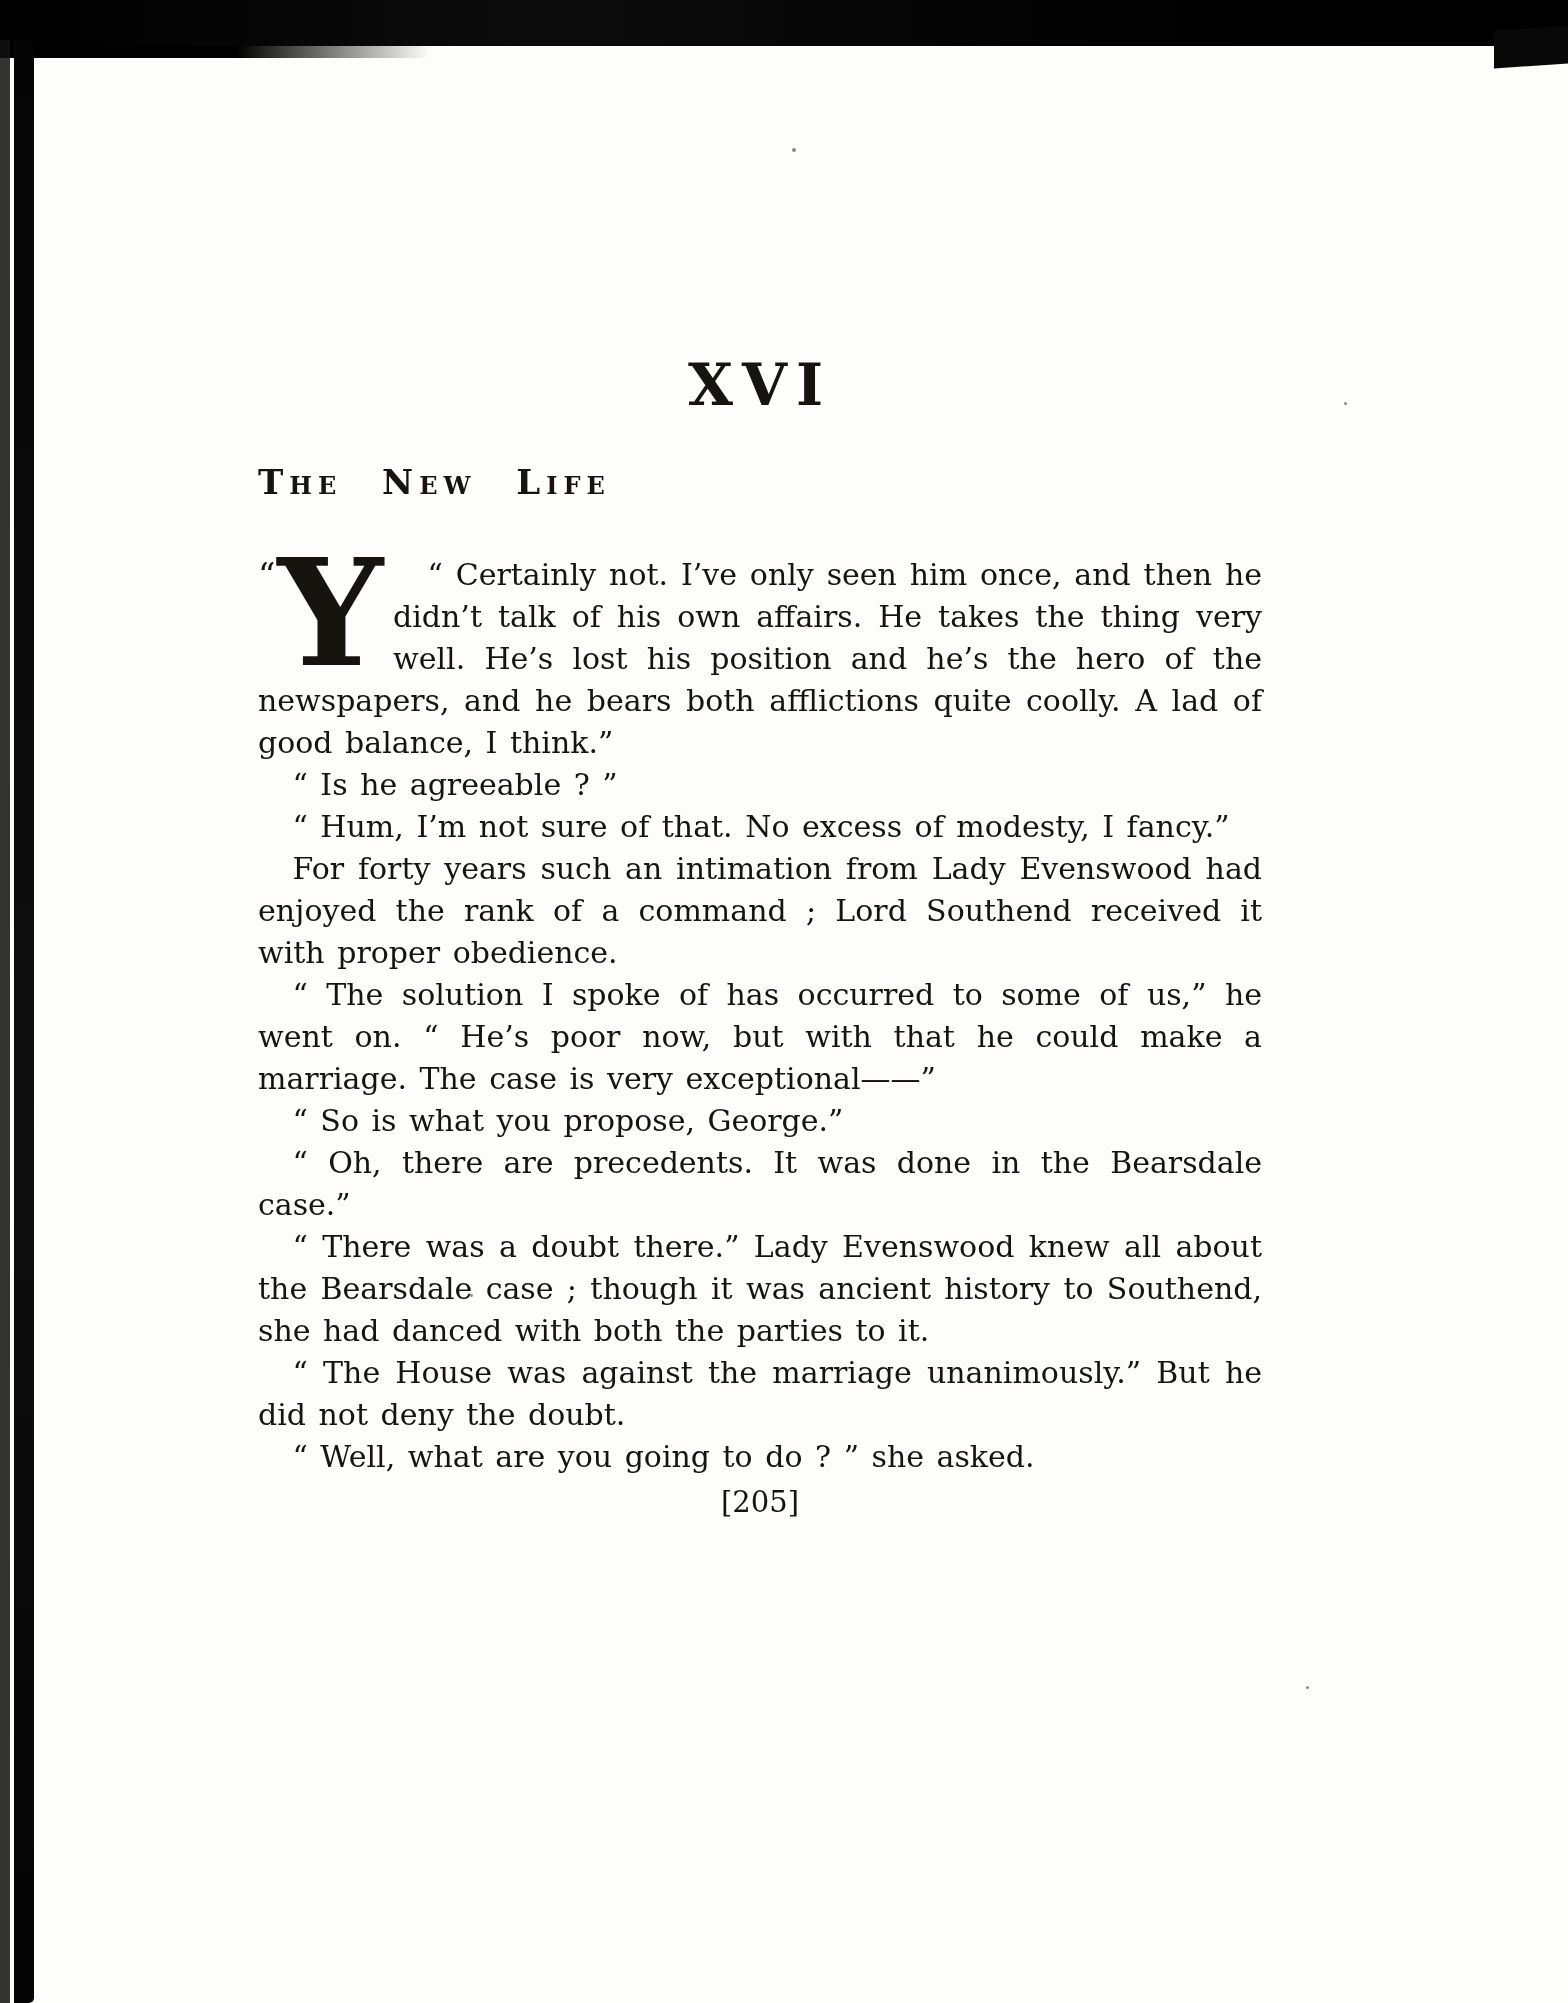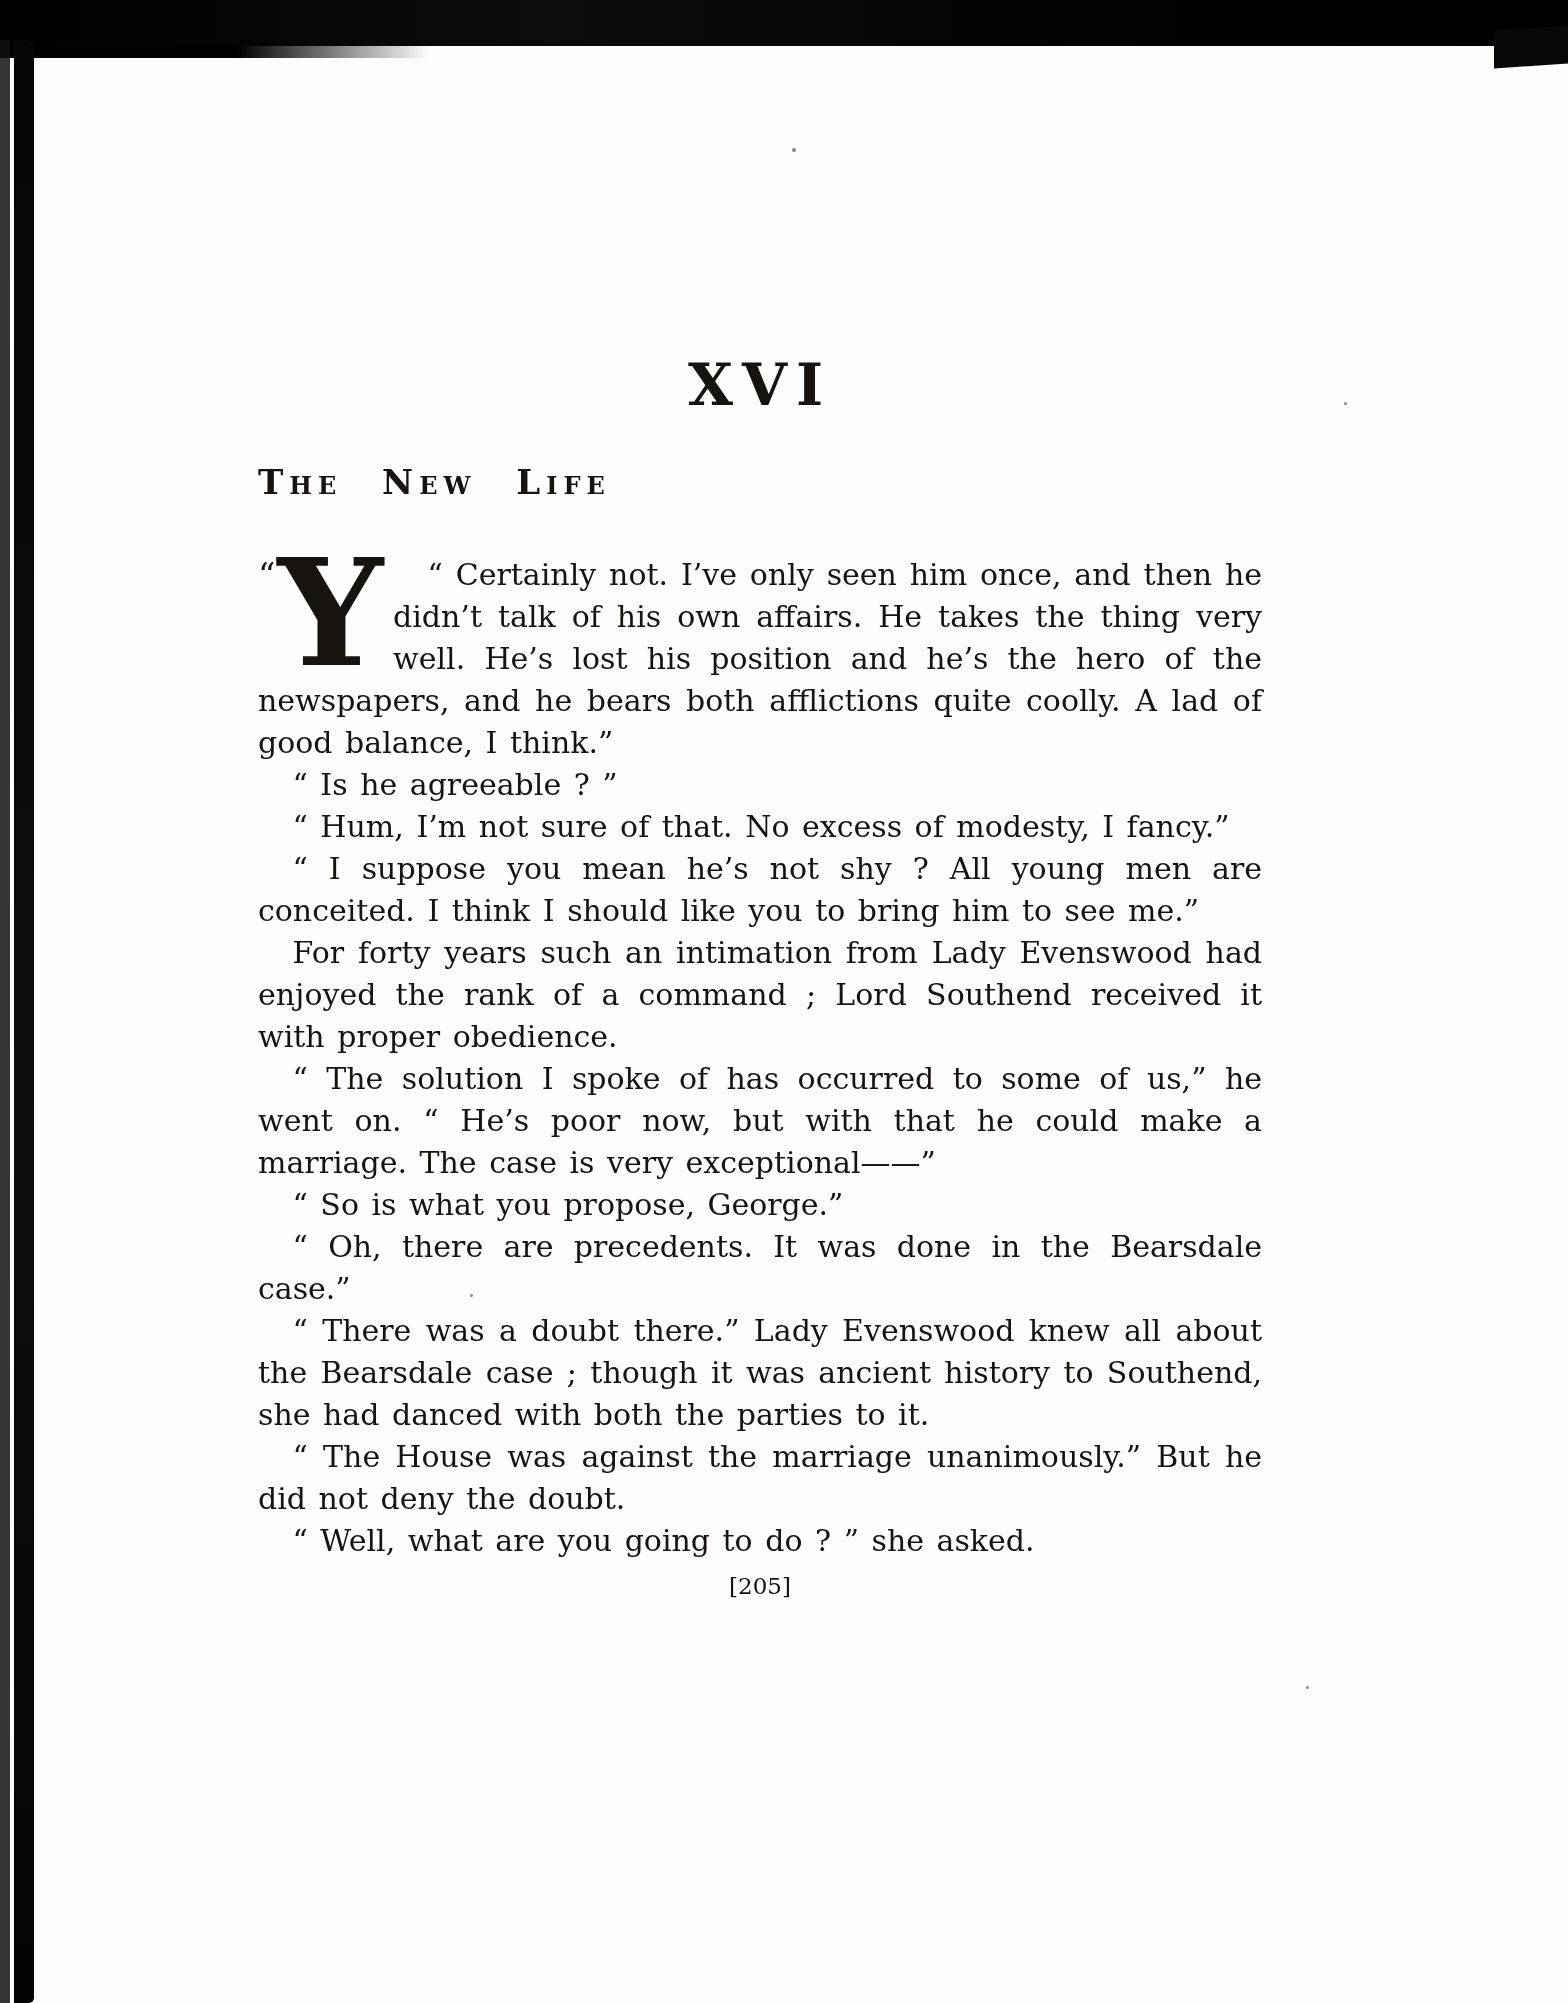--- a/index.html
+++ b/index.html
@@ -112,21 +112,21 @@
   .dropcap {
     font-size: 148px;
     line-height: 114px;
     font-weight: bold;
     letter-spacing: -4px;
   }
   .page-number {
     clear: both;
     margin-top: 4px;
     text-align: center;
-    font-size: 23px;
+    font-size: 29px;
     line-height: 40px;
   }
 </style>
 </head>
 <body>
 
 <div class="scan-top"></div>
 <div class="scan-top-right"></div>
 <div class="scan-left"></div>
 <div class="speckle sp1"></div>
@@ -140,21 +140,20 @@
 
   <div class="text-block">
     <p class="para first"><span class="initial-group">
           <span class="open-quote">“</span>
           <span class="dropcap">Y</span>
         </span></p>
     <div class="paragraphs">
         <p class="para">“ Certainly not.  I’ve only seen him once, and then he didn’t talk of his own affairs.  He takes the thing very well.  He’s lost his position and he’s the hero of the newspapers, and he bears both afflictions quite coolly.  A lad of good balance, I think.”</p>
         <p class="para">“ Is he agreeable ? ”</p>
         <p class="para">“ Hum, I’m not sure of that.  No excess of modesty, I fancy.”</p>
-        <p class="para">“ I suppose you mean he’s not shy ?  All young men are conceited.  I think I should like you to bring him to see me.”</p>
         <p class="para">For forty years such an intimation from Lady Evenswood had enjoyed the rank of a command ; Lord Southend received it with proper obedience.</p>
         <p class="para">“ The solution I spoke of has occurred to some of us,” he went on.  “ He’s poor now, but with that he could make a marriage.  The case is very exceptional——”</p>
         <p class="para">“ So is what you propose, George.”</p>
         <p class="para">“ Oh, there are precedents.  It was done in the Bearsdale case.”</p>
         <p class="para">“ There was a doubt there.”  Lady Evenswood knew all about the Bearsdale case ; though it was ancient history to Southend, she had danced with both the parties to it.</p>
         <p class="para">“ The House was against the marriage unanimously.”  But he did not deny the doubt.</p>
         <p class="para">“ Well, what are you going to do ? ” she asked.</p>
       </div>
   </div>
 

